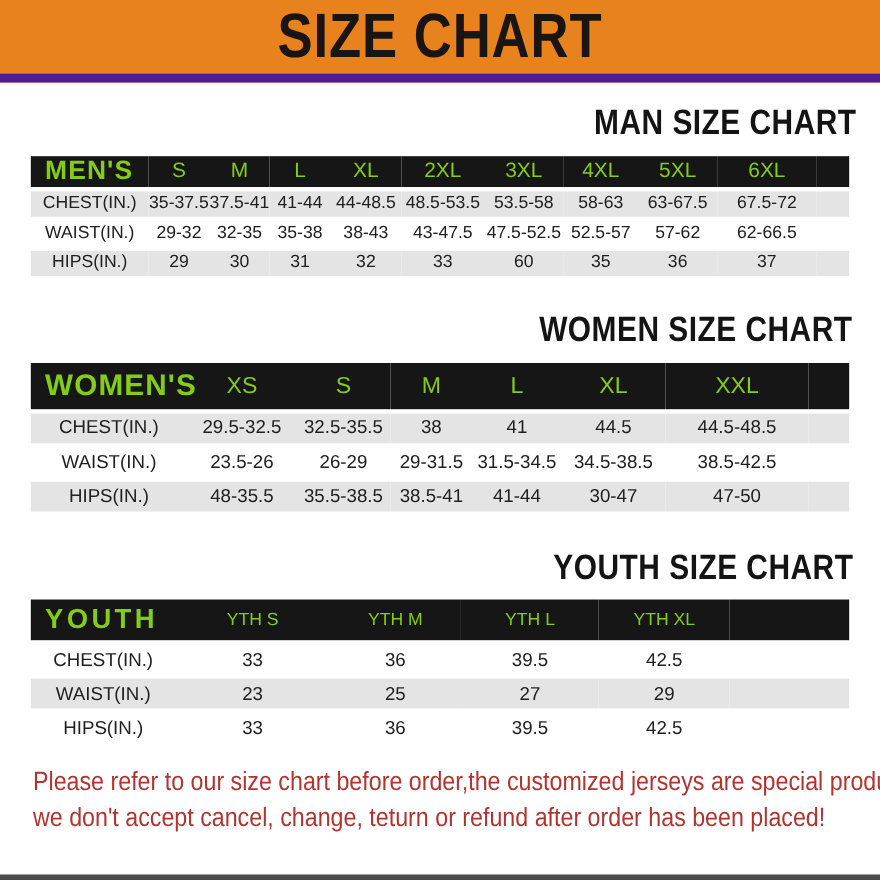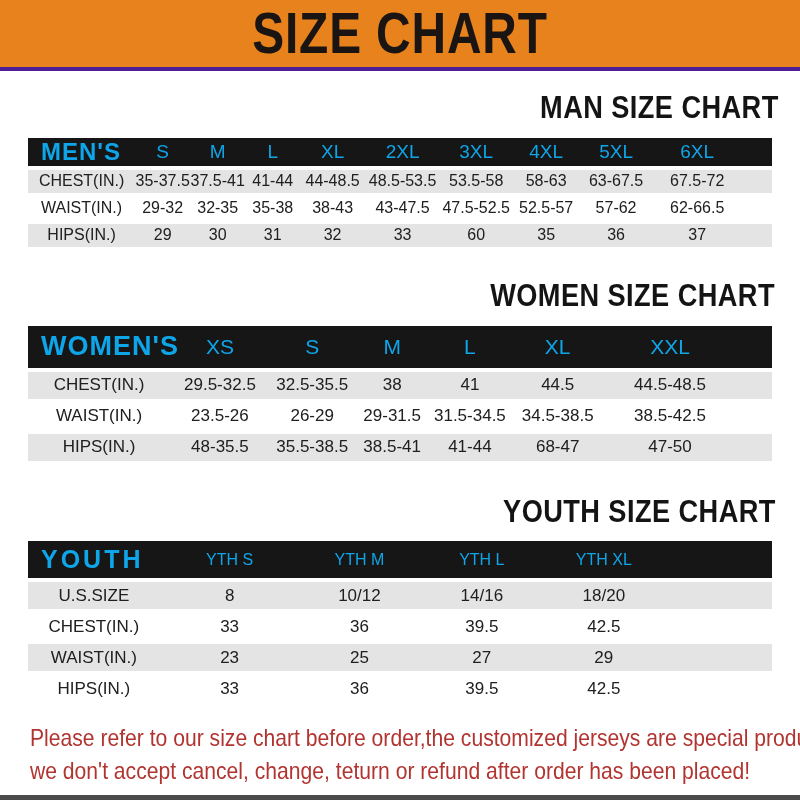--- a/index.html
+++ b/index.html
@@ -1,41 +1,41 @@
 <!DOCTYPE html>
 <html><head>
 <meta charset="utf-8">
 <style>
   html,body{margin:0;padding:0}
   body{
     width:800px;height:800px;background:#ffffff;position:relative;overflow:hidden;
     font-family:"Liberation Sans", sans-serif;
   }
   .banner{
-    height:67px;background:#E8821C;border-bottom:4px solid #4c1d95;
+    height:67px;background:#E8821C;border-bottom:8px solid #4c1d95;
     display:flex;align-items:center;justify-content:center;
   }
   .banner-title{
     display:inline-block;font-size:57px;font-weight:bold;color:#1A1512;
     transform:scaleX(0.84);letter-spacing:1px;line-height:1;white-space:nowrap;
   }
   .section-title{text-align:right;margin:0}
   .section-title > span{
     display:inline-block;font-size:32px;font-weight:bold;color:#141414;
     transform:scaleX(0.85);letter-spacing:0.5px;line-height:1.15;white-space:nowrap;
   }
   #man-title{margin-top:18px}
   #women-title{margin-top:26px}
   #youth-title{margin-top:28px}
   .size-table{
     width:744px;margin-left:28px;border-collapse:separate;border-spacing:0 4px;
     table-layout:fixed;margin-top:8px;
   }
   .size-table th{
-    background:#161616;color:#0ea5e9;font-weight:normal;padding:0;text-align:center;
+    background:#161616;color:#84cc16;font-weight:normal;padding:0;text-align:center;
   }
   .size-table th.corner{
     text-align:left;padding-left:13px;font-weight:bold;letter-spacing:1px;
   }
   .size-table td{text-align:center;color:#202020;padding:0;background:#ffffff}
   .size-table tr.gray td{background:#E4E4E4}
   .men th{height:27px;font-size:19px}
   .men th.corner{font-size:24px}
   .men td{height:23px;font-size:16px}
   .women th{height:42px;font-size:21px}
@@ -179,21 +179,21 @@
       <td>34.5-38.5</td>
       <td>38.5-42.5</td>
       <td></td>
     </tr>
     <tr class="gray">
       <td>HIPS(IN.)</td>
       <td>48-35.5</td>
       <td>35.5-38.5</td>
       <td>38.5-41</td>
       <td>41-44</td>
-      <td>68-47</td>
+      <td>30-47</td>
       <td>47-50</td>
       <td></td>
     </tr>
   </tbody>
 </table>
 
 <h2 class="section-title" id="youth-title"><span>YOUTH SIZE CHART</span></h2>
 
 <table class="size-table youth">
   <colgroup>
@@ -208,28 +208,20 @@
     <tr>
       <th class="corner">YOUTH</th>
       <th>YTH S</th>
       <th>YTH M</th>
       <th>YTH L</th>
       <th>YTH XL</th>
       <th></th>
     </tr>
   </thead>
   <tbody>
-    <tr class="gray">
-      <td>U.S.SIZE</td>
-      <td>8</td>
-      <td>10/12</td>
-      <td>14/16</td>
-      <td>18/20</td>
-      <td></td>
-    </tr>
     <tr>
       <td>CHEST(IN.)</td>
       <td>33</td>
       <td>36</td>
       <td>39.5</td>
       <td>42.5</td>
       <td></td>
     </tr>
     <tr class="gray">
       <td>WAIST(IN.)</td>

